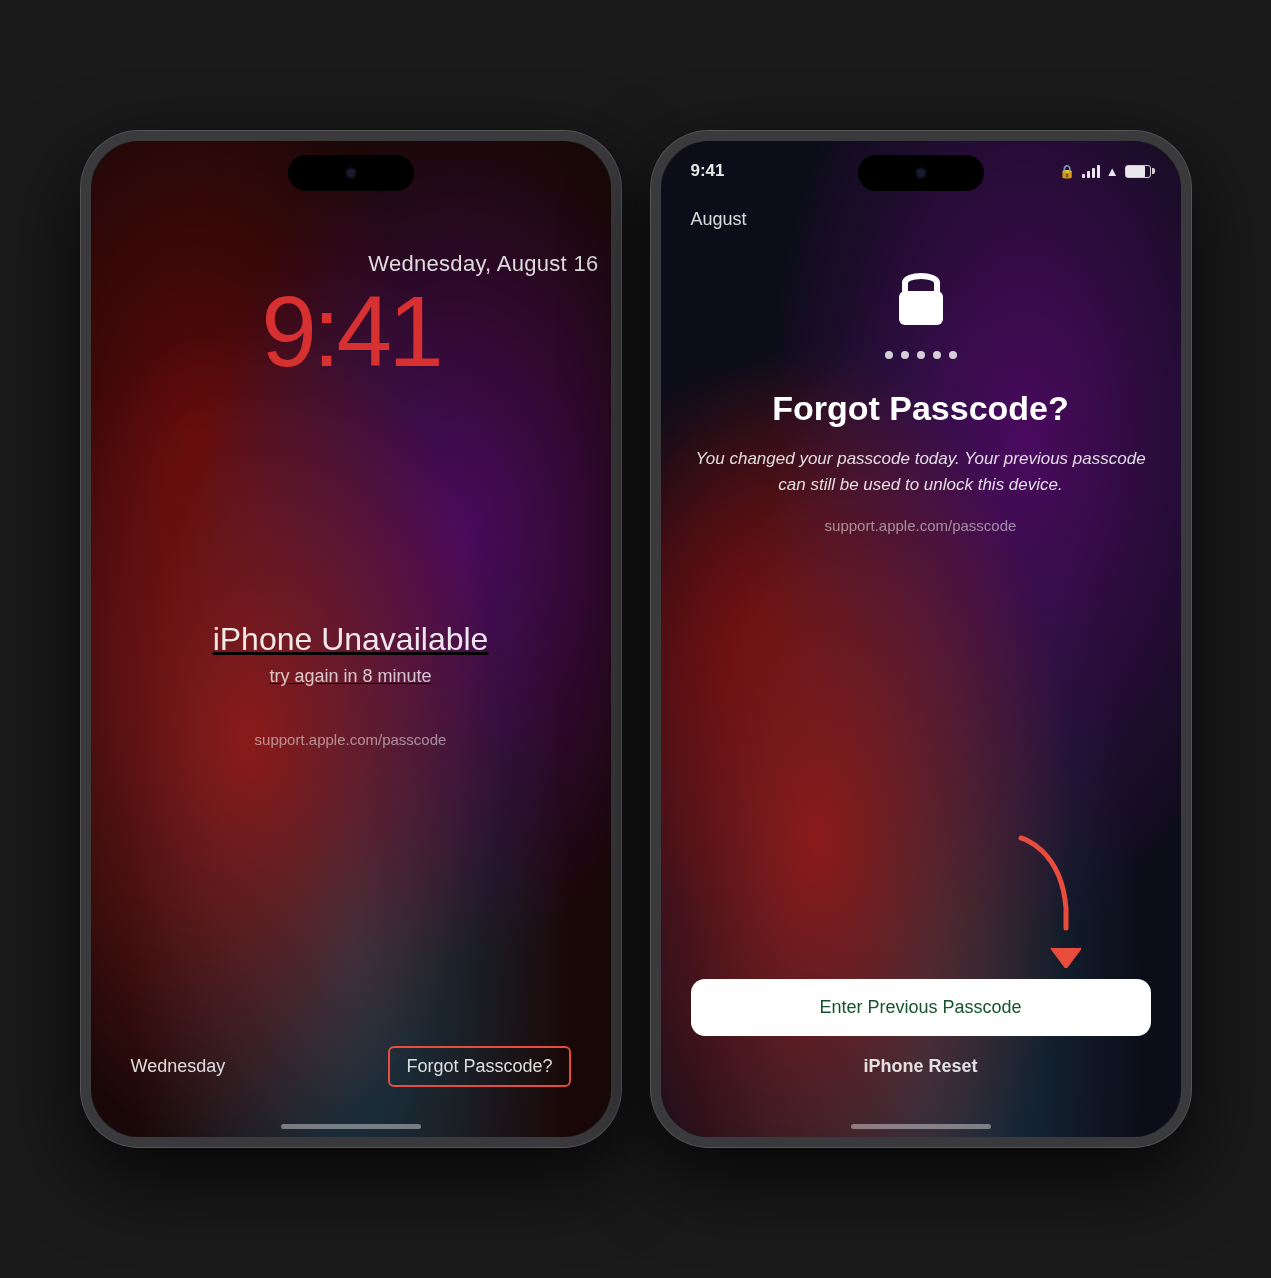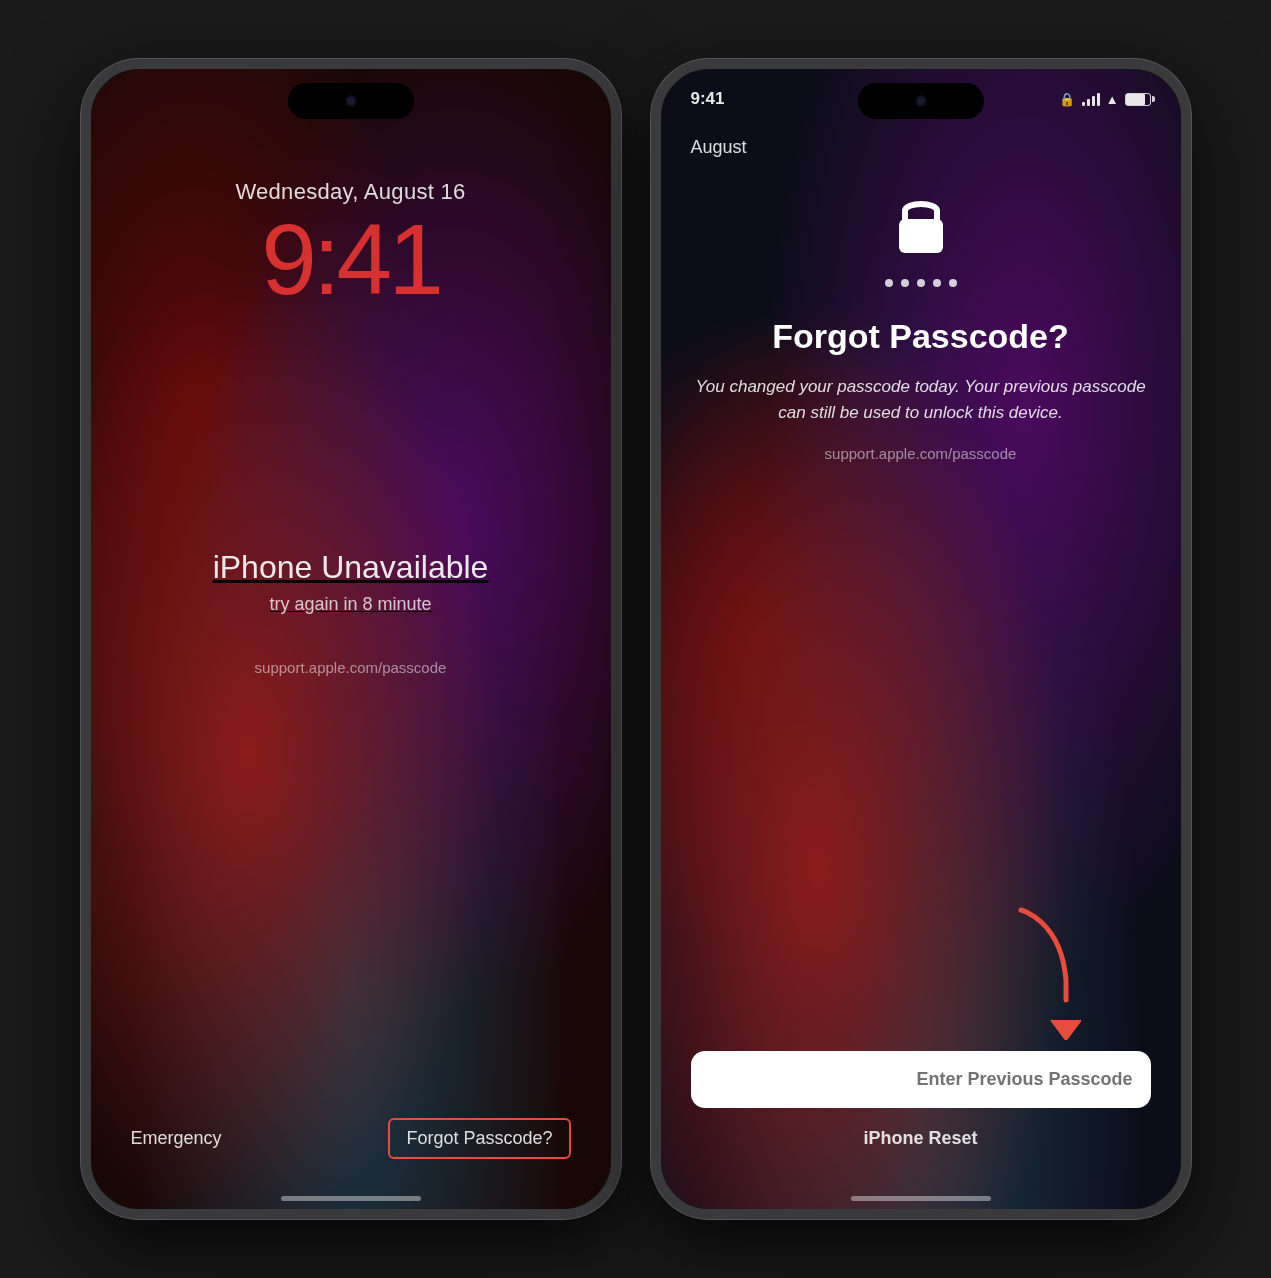--- a/index.html
+++ b/index.html
@@ -10,21 +10,21 @@
       display: flex;
       align-items: center;
       justify-content: center;
       gap: 30px;
       font-family: -apple-system, BlinkMacSystemFont, 'SF Pro Display', 'Helvetica Neue', sans-serif;
     }
 
     .phone-container {
       position: relative;
       width: 540px;
-      height: 1160px;
+      height: 1016px;
     }
 
     .phone-frame {
       position: absolute;
       inset: 0;
       border-radius: 58px;
       border: 10px solid #3a3a3c;
       background: #000;
       overflow: hidden;
       box-shadow:
@@ -114,22 +114,22 @@
 
     .lock-icon-status {
       font-size: 14px;
       color: rgba(255,255,255,0.9);
     }
 
     .phone1-date {
       position: absolute;
       top: 110px;
       left: 0;
-      right: 0;
-      text-align: center;
+      right: 12px;
+      text-align: right;
       color: rgba(255,255,255,0.85);
       font-size: 22px;
       font-weight: 300;
       letter-spacing: 0.3px;
     }
 
     .phone1-time {
       position: absolute;
       top: 140px;
       left: 0;
@@ -361,27 +361,27 @@
       display: flex;
       flex-direction: column;
       align-items: center;
       gap: 20px;
       padding: 0 30px;
     }
 
     .btn-enter-passcode {
       width: 100%;
       background: white;
-      color: #737373;
+      color: #14532d;
       border: none;
       border-radius: 14px;
       padding: 18px;
       font-size: 18px;
-      font-weight: 700;
-      text-align: right;
+      font-weight: 400;
+      text-align: center;
       cursor: pointer;
     }
 
     .btn-iphone-reset {
       color: rgba(255,255,255,0.85);
       font-size: 18px;
       font-weight: 700;
       background: none;
       border: none;
       cursor: pointer;
@@ -434,21 +434,21 @@
       <div class="phone1-time">9:41</div>
 
       <div class="phone1-unavailable">
         <div class="phone1-unavailable-title">iPhone Unavailable</div>
         <div class="phone1-unavailable-sub">try again in 8 minute</div>
       </div>
 
       <div class="phone1-support-link">support.apple.com/passcode</div>
 
       <div class="phone1-bottom-bar">
-        <span class="phone1-emergency">Emergency</span>
+        <span class="phone1-emergency">Wednesday</span>
         <span class="phone1-forgot">Forgot Passcode?</span>
       </div>
 
       <div class="home-indicator"></div>
     </div>
   </div>
 </div>
 
 <div class="phone-container">
   <div class="phone-frame">

